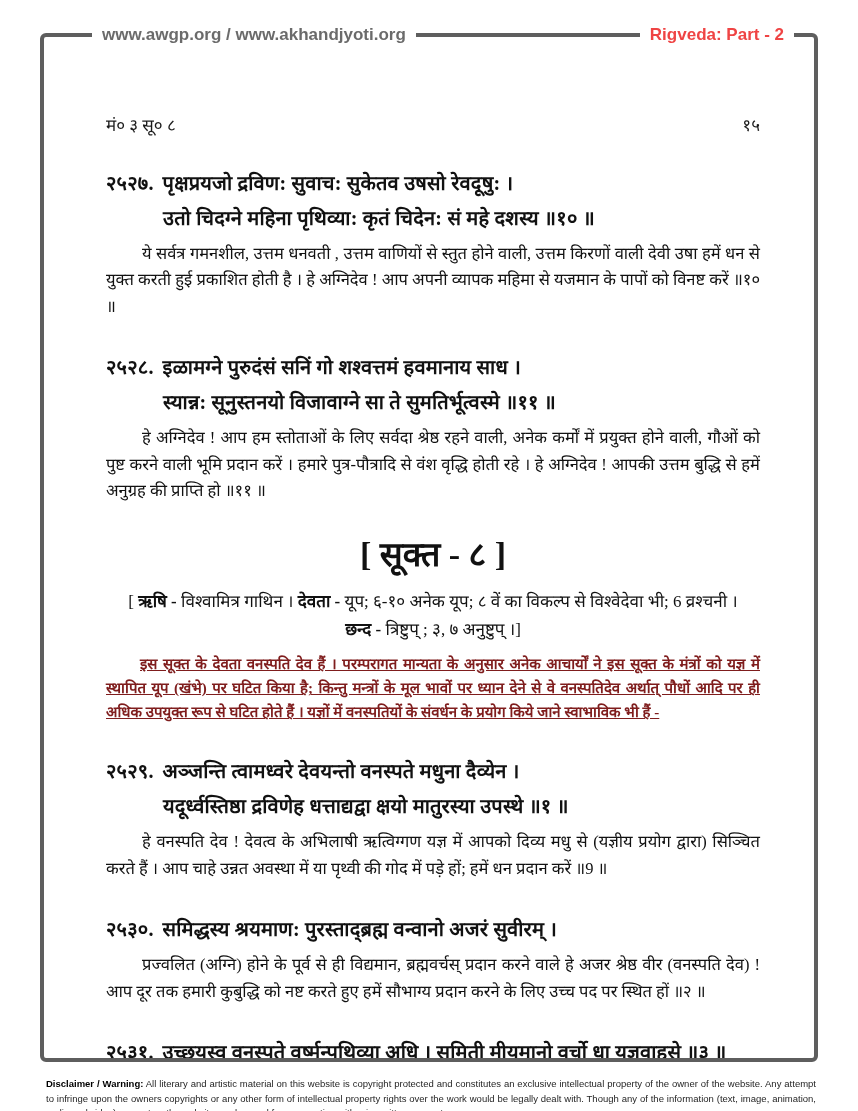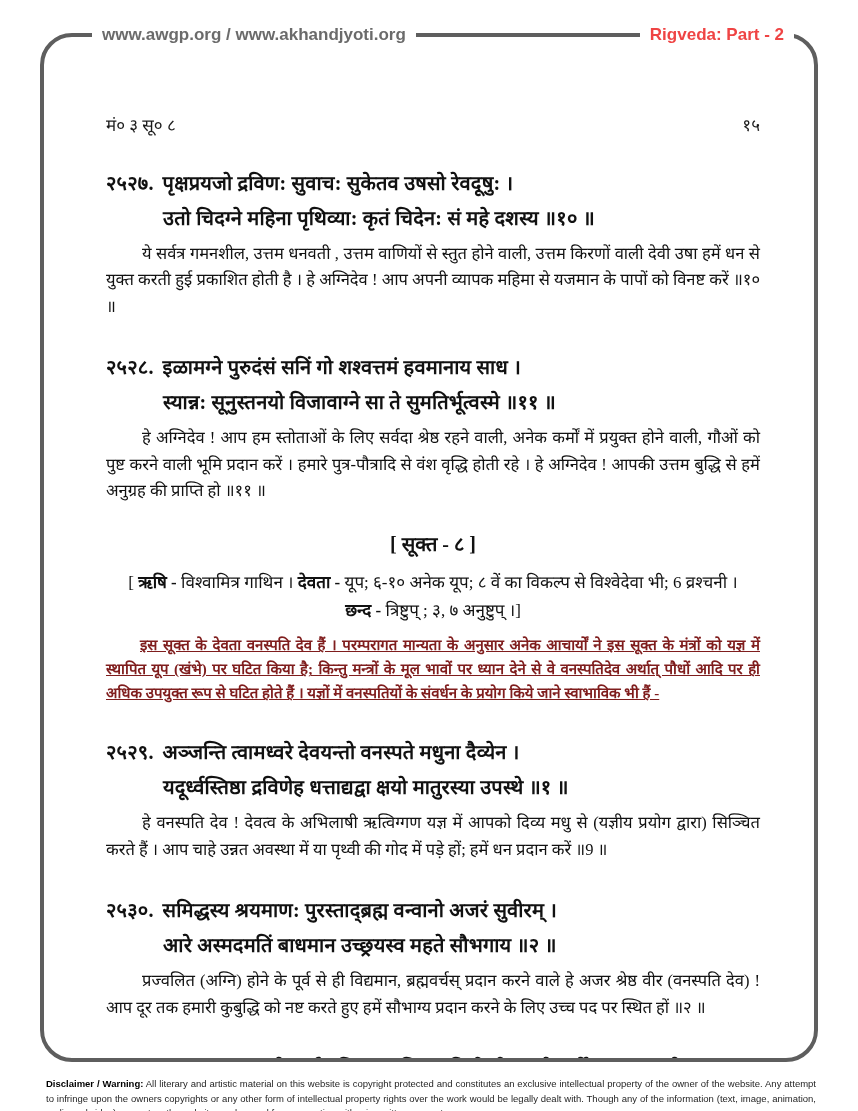--- a/index.html
+++ b/index.html
@@ -3,21 +3,21 @@
 <meta charset="utf-8">
 <style>
   html, body { margin: 0; padding: 0; background: #ffffff; }
   body {
     width: 858px; height: 1111px; position: relative;
     font-family: "Liberation Serif", serif; color: #111;
   }
   .sheet {
     position: absolute; left: 40px; top: 33px;
     width: 778px; height: 1029px; box-sizing: border-box;
-    border: 4px solid #5e5e5e; border-radius: 32px;
+    border: 4px solid #5e5e5e; border-radius: 6px;
     background: #ffffff;
   }
   .frame-label {
     position: absolute; top: -13px; background: #ffffff; padding: 0 10px;
     font-family: "Liberation Sans", sans-serif; font-weight: bold; font-size: 17px;
     white-space: nowrap; line-height: 22px;
   }
   .frame-label.left  { left: 48px;  color: #6b6b6b; }
   .frame-label.right { right: 20px; color: #ef4444; }
 
@@ -30,21 +30,21 @@
   }
   .verse { margin-top: 30px; }
   .vline { font-weight: bold; font-size: 20px; line-height: 1.75; letter-spacing: .2px; }
   .vline.first { display: flex; gap: 9px; }
   .vline.second { padding-left: 57px; }
   .commentary {
     margin: 5px 0 0; font-size: 16.5px; line-height: 1.6;
     text-indent: 36px; text-align: justify;
   }
   .sukta-heading {
-    text-align: center; font-size: 20px; font-weight: bold; margin: 26px 0 12px;
+    text-align: center; font-size: 34px; font-weight: bold; margin: 26px 0 12px;
   }
   .attribution {
     text-align: center; font-size: 17px; line-height: 1.65;
     margin: 0 auto; width: 640px;
   }
   .attribution .lbl { font-weight: bold; }
   .intro {
     font-weight: bold; font-size: 15px; line-height: 1.6;
     text-indent: 34px; text-align: justify; margin: 8px 0 0; color: #7f1d1d; text-decoration: underline;
   }
@@ -100,21 +100,20 @@
       </div>
       <div class="vline second">यदूर्ध्वस्तिष्ठा द्रविणेह धत्ताद्यद्वा क्षयो मातुरस्या उपस्थे ॥१ ॥</div>
       <p class="commentary">हे वनस्पति देव ! देवत्व के अभिलाषी ऋत्विग्गण यज्ञ में आपको दिव्य मधु से (यज्ञीय प्रयोग द्वारा) सिञ्चित करते हैं । आप चाहे उन्नत अवस्था में या पृथ्वी की गोद में पड़े हों;  हमें धन प्रदान करें ॥9 ॥</p>
     </div>
 
     <div class="verse">
       <div class="vline first">
         <span>२५३०.</span>
         <span>समिद्धस्य श्रयमाण: पुरस्ताद्ब्रह्म वन्वानो अजरं सुवीरम् ।</span>
       </div>
-      <div class="vline second">आरे अस्मदमतिं बाधमान उच्छ्रयस्व महते सौभगाय ॥२ ॥</div>
       <p class="commentary">प्रज्वलित (अग्नि) होने के पूर्व से ही विद्यमान, ब्रह्मवर्चस् प्रदान करने वाले हे अजर श्रेष्ठ वीर (वनस्पति देव) !आप दूर तक हमारी कुबुद्धि को नष्ट करते हुए हमें सौभाग्य प्रदान करने के लिए उच्च पद पर स्थित हों ॥२ ॥</p>
     </div>
 
     <div class="verse">
       <div class="vline first">
         <span>२५३१.</span>
         <span>उच्छ्रयस्व वनस्पते वर्ष्मन्पृथिव्या अधि । सुमिती मीयमानो वर्चो धा यज्ञवाहसे ॥३ ॥</span>
       </div>
 
     </div>

